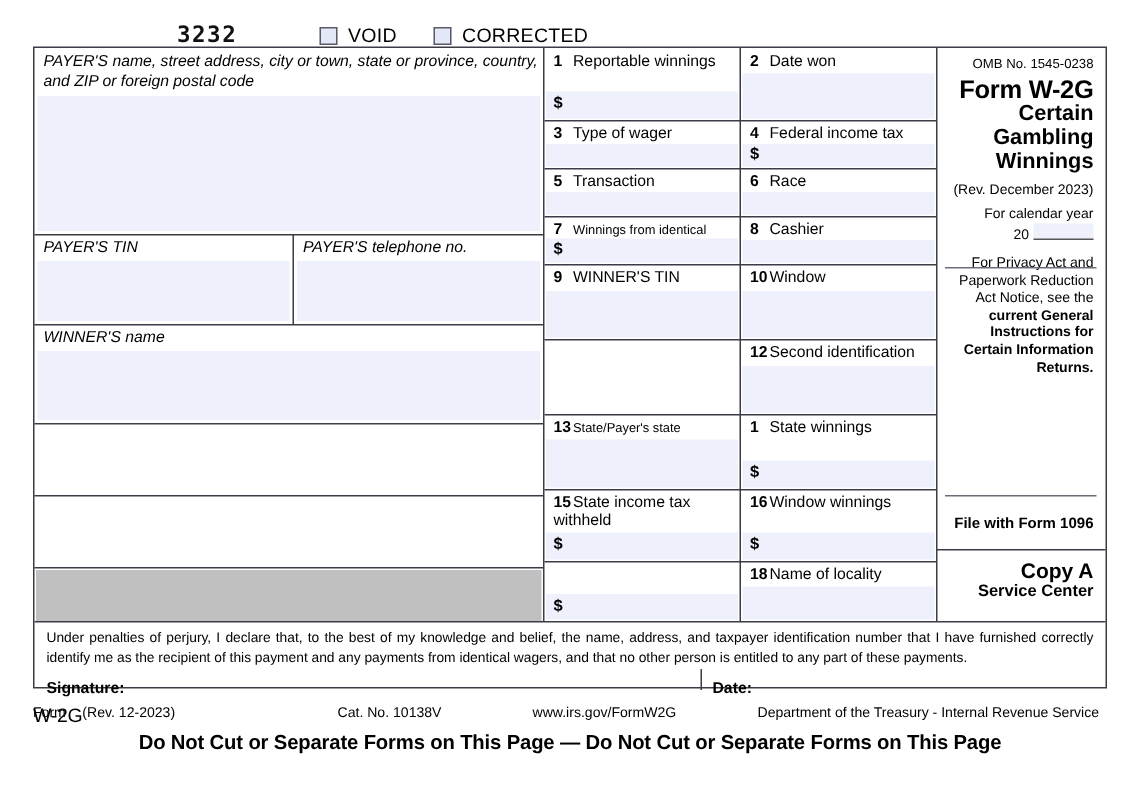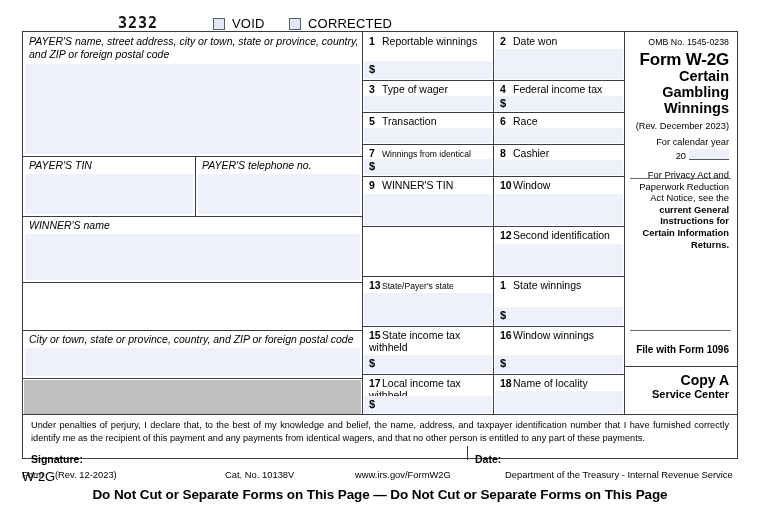--- a/index.html
+++ b/index.html
@@ -270,24 +270,20 @@
   <div class="hline" style="left:0; top:184px; width:339px;"></div>
 
   <div class="cell" style="left:0; top:184px; width:339px; height:66px;">
     <span class="cell-label">WINNER'S name</span>
     <div class="fill" style="top:18px; height:46px; left:2px; right:2px;"></div>
   </div>
   <div class="hline" style="left:0; top:250px; width:339px;"></div>
 
   <div class="hline" style="left:0; top:298px; width:339px;"></div>
 
-  <div class="cell" style="left:0; top:298px; width:339px; height:48px;">
-    <span class="cell-label">City or town, state or province, country, and ZIP or foreign postal code</span>
-    <div class="fill" style="top:18px; height:28px; left:2px; right:2px;"></div>
-  </div>
   <div class="hline" style="left:0; top:346px; width:339px;"></div>
 
   <div id="gray-block" style="left:1px; top:348px; width:337px; height:34px;"></div>
 
   <div class="cell" style="left:340px; top:0; width:130px; height:48px;">
     <span class="box-label"><b class="boxnum">1</b><span>Reportable winnings</span></span>
     <div class="fill" style="top:29px; height:18px; left:1px; right:1px;"></div>
     <span class="dollar" style="top:31px;">$</span>
   </div>
   <div class="cell" style="left:471px; top:0; width:130px; height:48px;">
@@ -361,21 +357,20 @@
     <span class="dollar" style="top:31px;">$</span>
   </div>
   <div class="cell" style="left:471px; top:294px; width:130px; height:48px;">
     <span class="box-label"><b class="boxnum">16</b><span>Window winnings</span></span>
     <div class="fill" style="top:29px; height:18px; left:1px; right:1px;"></div>
     <span class="dollar" style="top:31px;">$</span>
   </div>
   <div class="hline" style="left:340px; top:342px; width:261px;"></div>
 
   <div class="cell" style="left:340px; top:342px; width:130px; height:40px;">
-    <span class="box-label"><b class="boxnum">17</b><span>Local income tax withheld</span></span>
     <div class="fill" style="top:22px; height:17px; left:1px; right:1px;"></div>
     <span class="dollar" style="top:24px;">$</span>
   </div>
   <div class="cell" style="left:471px; top:342px; width:130px; height:40px;">
     <span class="box-label"><b class="boxnum">18</b><span>Name of locality</span></span>
     <div class="fill" style="top:17px; height:22px; left:1px; right:1px;"></div>
   </div>
   <div class="hline" style="left:0; top:382px; width:714px;"></div>
 
   <div id="right-col">

